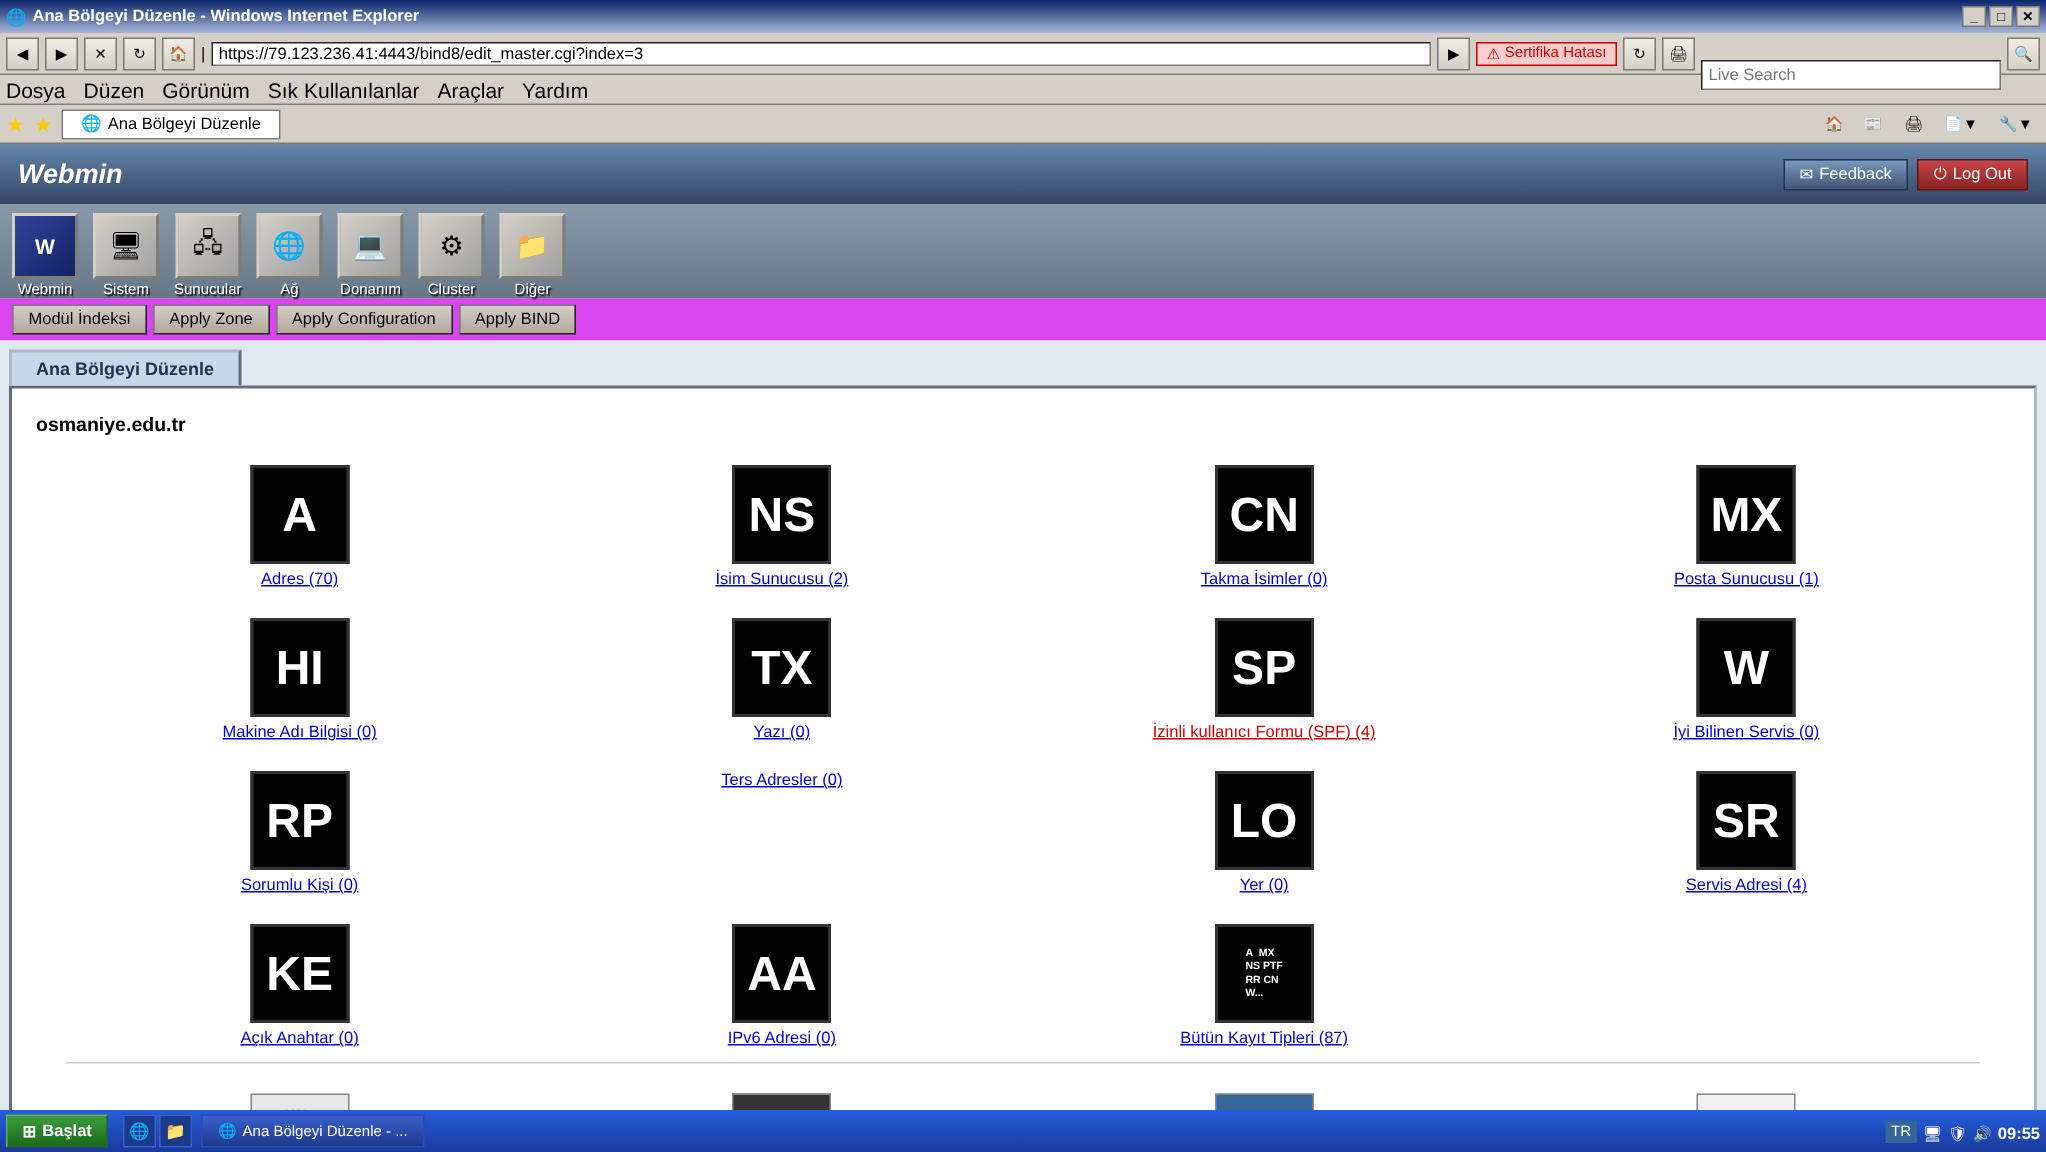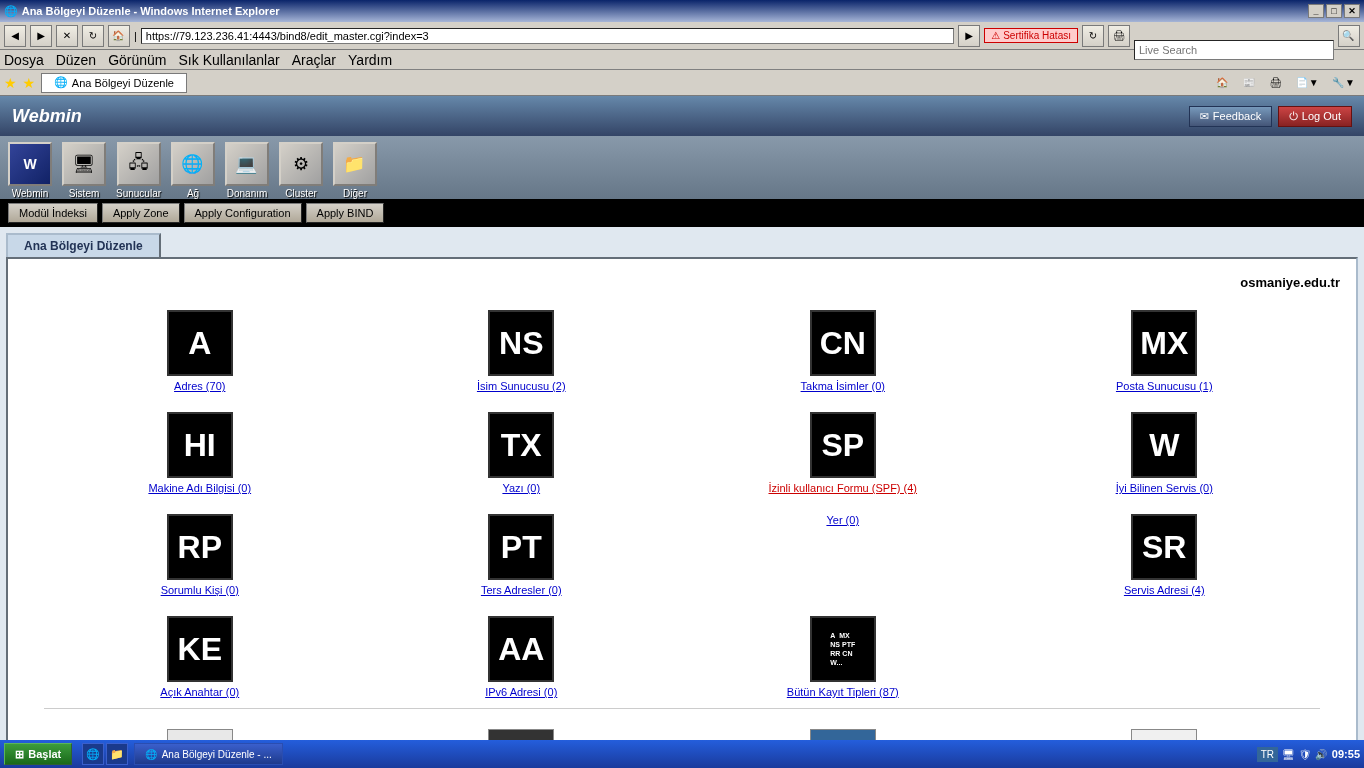--- a/index.html
+++ b/index.html
@@ -164,21 +164,21 @@
       width: 44px; height: 44px;
       background: linear-gradient(135deg, #d4d0c8, #a0a0a0);
       border: 2px outset #d4d0c8;
       display: flex; align-items: center; justify-content: center;
       font-size: 18px;
     }
     .nav-icon-label { color: white; font-size: 10px; text-shadow: 1px 1px 1px black; }
 
     
     .action-bar {
-      background: #000000;
+      background: #d946ef;
       padding: 4px 8px;
       display: flex;
       gap: 4px;
     }
     .action-btn {
       background: linear-gradient(to bottom, #d4d0c8, #b0a898);
       border: 1px outset #7a7a7a;
       padding: 3px 10px;
       font-size: 11px;
       cursor: pointer;
@@ -201,21 +201,21 @@
       margin-bottom: 0;
       border-bottom: none;
     }
     .content-panel {
       background: white;
       border: 2px inset #aabbcc;
       padding: 16px;
       min-height: 420px;
     }
     .domain-title {
-      text-align: right;
+      text-align: left;
       font-size: 13px;
       font-weight: bold;
       margin-bottom: 20px;
       color: black;
     }
 
     
     .record-grid {
       display: grid;
       grid-template-columns: repeat(4, 1fr);
@@ -281,21 +281,21 @@
       border: 1px solid #2a4db0;
       color: white;
       padding: 2px 10px;
       font-size: 10px;
       cursor: pointer;
       height: 22px;
       display: flex; align-items: center;
     }
     .sys-tray {
       display: flex;
-      align-items: center;
+      align-items: flex-end;
       gap: 4px;
       font-size: 10px;
       color: white;
     }
     .clock {
       color: white;
       font-size: 11px;
       font-weight: bold;
     }
 
@@ -467,24 +467,24 @@
         </div>
         <div class="record-item">
           <div class="record-icon">W</div>
           <span class="record-label">İyi Bilinen Servis (0)</span>
         </div>
         <div class="record-item">
           <div class="record-icon">RP</div>
           <span class="record-label">Sorumlu Kişi (0)</span>
         </div>
         <div class="record-item">
-          <div class="record-icon">PT</div>
           <span class="record-label">Ters Adresler (0)</span>
         </div>
         <div class="record-item">
+          <div class="record-icon">LO</div>
           <span class="record-label">Yer (0)</span>
         </div>
         <div class="record-item">
           <div class="record-icon">SR</div>
           <span class="record-label">Servis Adresi (4)</span>
         </div>
         <div class="record-item">
           <div class="record-icon">KE</div>
           <span class="record-label">Açık Anahtar (0)</span>
         </div>

